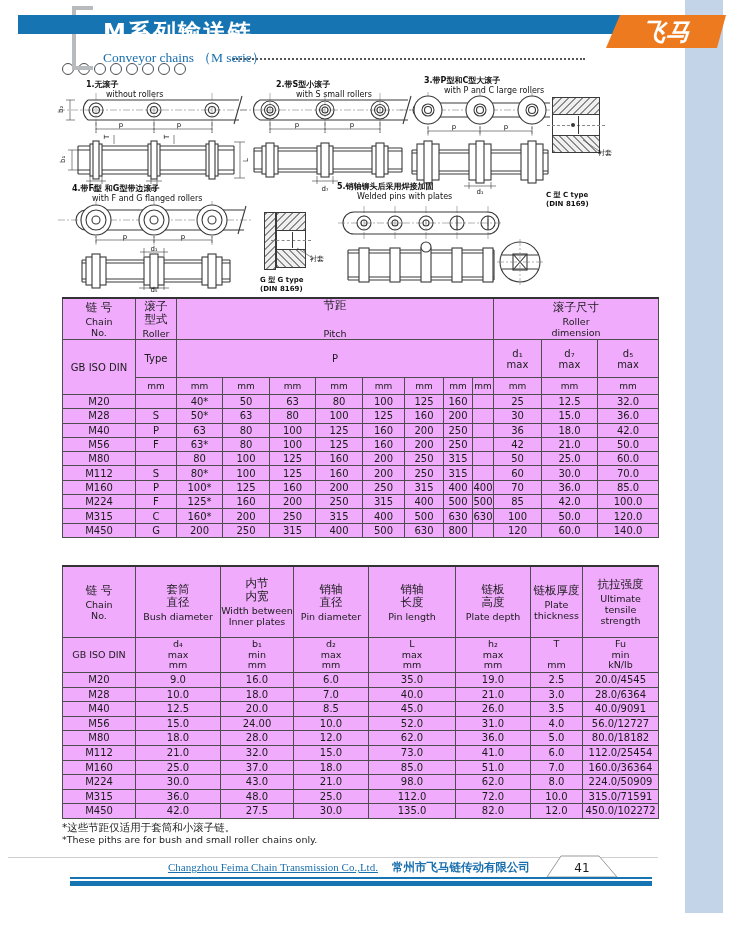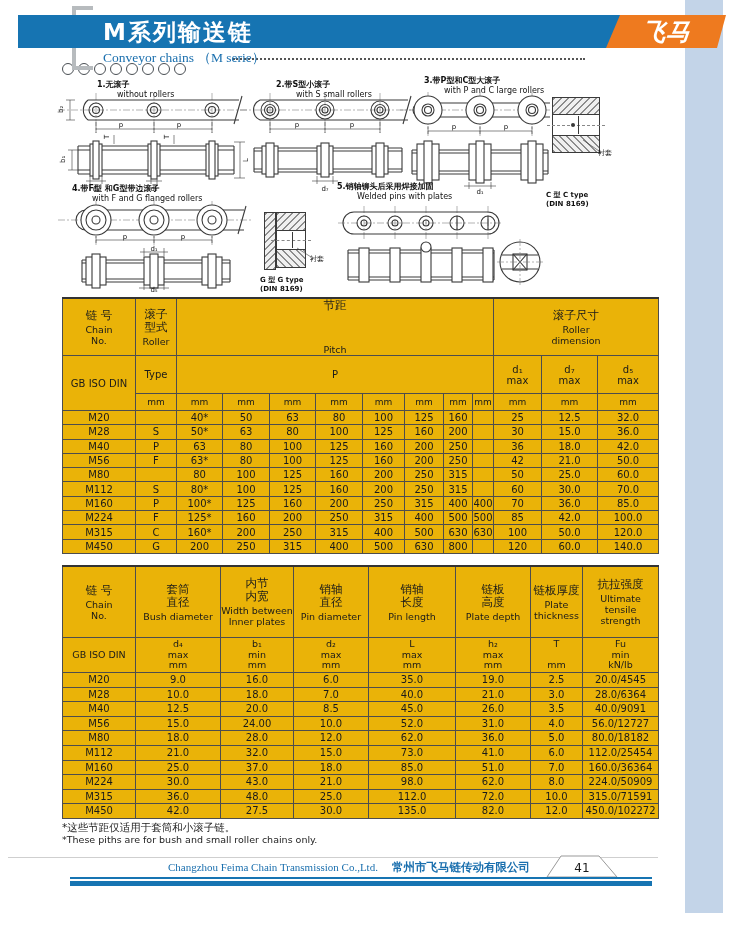--- a/index.html
+++ b/index.html
@@ -2,21 +2,21 @@
 <html><head>
 <meta charset="utf-8">
 <style>
   html,body{margin:0;padding:0;background:#e8e8e8;}
   .page{position:relative;width:745px;height:951px;background:#ffffff;overflow:hidden;
         font-family:"DejaVu Sans","Liberation Sans",sans-serif;color:#1a1a1a;}
   
   .side-strip{position:absolute;left:685px;top:0;width:38px;height:913px;background:#c3d4e8;}
   .bracket{position:absolute;left:72px;top:6px;width:17px;height:56px;
            border-left:4px solid #b7bbbe;border-top:4px solid #b7bbbe;border-bottom:4px solid #b7bbbe;z-index:1;}
-  .band-blue{position:absolute;left:18px;top:15px;width:622px;height:33px;background:#1674b2;z-index:2;
+  .band-blue{position:absolute;left:18px;top:15px;width:622px;height:19px;background:#1674b2;z-index:2;
              clip-path:polygon(0 0,100% 0,calc(100% - 14px) 100%,0 100%);}
   .band-title{position:absolute;left:85px;top:0;height:33px;line-height:34px;color:#fff;
               font-size:23px;font-weight:bold;letter-spacing:2px;}
   .band-orange{position:absolute;left:606px;top:15px;width:120px;height:33px;background:#ee7a1f;z-index:2;
                clip-path:polygon(14px 0,100% 0,calc(100% - 9px) 100%,0 100%);
                display:flex;align-items:center;justify-content:center;}
   .logo-text{color:#fff;font-size:24px;font-weight:bold;font-style:italic;transform:skewX(-6deg);}
   .subtitle{position:absolute;left:103px;top:49px;font-family:"Liberation Serif",serif;
             font-size:13.5px;color:#1a6fae;z-index:2;}
   .dotted{position:absolute;left:233px;top:58px;width:352px;height:0;border-top:2.5px dotted #555;}
@@ -35,41 +35,41 @@
   .hatch135{background:repeating-linear-gradient(135deg,#8d8d8d 0 1.5px,#f0f0f0 1.5px 5px);border:1px solid #3a3a3a;}
   .hatch45{background:repeating-linear-gradient(45deg,#8d8d8d 0 1.5px,#f0f0f0 1.5px 5px);border:1px solid #3a3a3a;}
   .cblock,.gblock{position:absolute;}
   .bore{position:relative;background:#fff;border-left:1px solid #3a3a3a;border-right:1px solid #3a3a3a;}
   .bore .mid{position:absolute;left:-6px;right:-6px;top:50%;border-top:1px dashed #888;}
   .bore .darrow{position:absolute;left:55%;top:1px;bottom:1px;width:1px;background:#3a3a3a;}
   .bore .dot{position:absolute;left:40%;top:50%;width:4px;height:4px;margin-top:-2px;border-radius:50%;background:#3a3a3a;}
   .blk-label{position:absolute;font-size:7px;font-weight:bold;line-height:8.5px;color:#111;white-space:nowrap;}
   .bush-label{position:absolute;font-size:7px;color:#111;white-space:nowrap;}
   
-  table{border-collapse:collapse;table-layout:fixed;position:absolute;background:#eab308;}
+  table{border-collapse:collapse;table-layout:fixed;position:absolute;background:#f0abfc;}
   td{border:1px solid #4d4d4d;text-align:center;vertical-align:middle;padding:0;
      font-size:10px;color:#1a1a1a;overflow:hidden;}
   .t1{left:62px;top:297px;width:596px;border-top:2px solid #333;}
   .t2{left:62px;top:565px;width:596px;border-top:2px solid #333;}
   .pre{white-space:pre-line;}
   tr.ra td{height:62px;font-size:11px;}
   tr.ra .cn{font-size:11.5px;white-space:pre-line;line-height:13px;}
   tr.ra .en{font-size:9.5px;white-space:pre-line;line-height:11px;margin-top:2px;}
-  .t1 tr.ra .gap{margin-top:32px;}
+  .t1 tr.ra .gap{margin-top:16px;}
   .t1 tr.rb td{height:37px;font-size:10px;line-height:11px;}
   .t1 tr.rc td{height:16px;font-size:9px;}
   .t1 tbody td{height:13.3px;line-height:13px;}
   .t2 tr.ra td{height:70px;}
   .t2 tr.rb td{height:34px;font-size:9.5px;line-height:10.5px;}
   .t2 tbody td{height:13.6px;line-height:13.4px;}
   
   .fn-cn{position:absolute;left:62px;top:821px;font-size:10.5px;color:#222;}
   .fn-en{position:absolute;left:62px;top:834px;font-size:9.5px;color:#222;}
   .hairline{position:absolute;left:8px;top:857px;width:650px;height:1px;background:#cfcfcf;}
-  .foot-en{position:absolute;left:168px;top:861px;font-family:"Liberation Serif",serif;font-size:11px;color:#1a6fae;}
+  .foot-en{position:absolute;left:168px;top:861px;font-family:"Liberation Serif",serif;font-size:11px;color:#1a6fae;text-decoration:underline;}
   .foot-cn{position:absolute;left:392px;top:860px;font-size:11.5px;font-weight:bold;color:#1a6fae;}
   .page-num-svg{position:absolute;left:546px;top:855px;overflow:visible;}
   .blue-thin{position:absolute;left:70px;top:877px;width:582px;height:2px;background:#1674b2;}
   .blue-thick{position:absolute;left:70px;top:881px;width:582px;height:5px;background:#1674b2;}
 </style>
 </head>
 <body>
 
 <div class="page">
 
@@ -88,21 +88,21 @@
     <span class="circ"></span>
       <span class="circ"></span>
       <span class="circ"></span>
       <span class="circ"></span>
       <span class="circ"></span>
       <span class="circ"></span>
       <span class="circ"></span>
       <span class="circ"></span>
   </div>
 
-  <div class="fig-title" style="left:97px;top:80px;">
+  <div class="fig-title" style="left:86px;top:80px;">
     <div class="cn">1.无滚子</div>
     <div class="en">without rollers</div>
   </div>
   <svg class="fig-svg" style="left:58px;top:92px;" width="190" height="100" viewBox="0 0 190 100">
     <path class="cl" d="M0 18 H190"></path>
     <path class="cl" d="M38 1 V41 M96 1 V41 M154 1 V41"></path>
     <path class="ln" d="M30 8 H181 M30 28 H181"></path>
     <path class="ln" d="M30 8 A13 13 0 0 0 30 28"></path>
     <path class="ln" d="M184 4 L176 32"></path>
     <circle class="ln" cx="38" cy="18" r="7"></circle>

